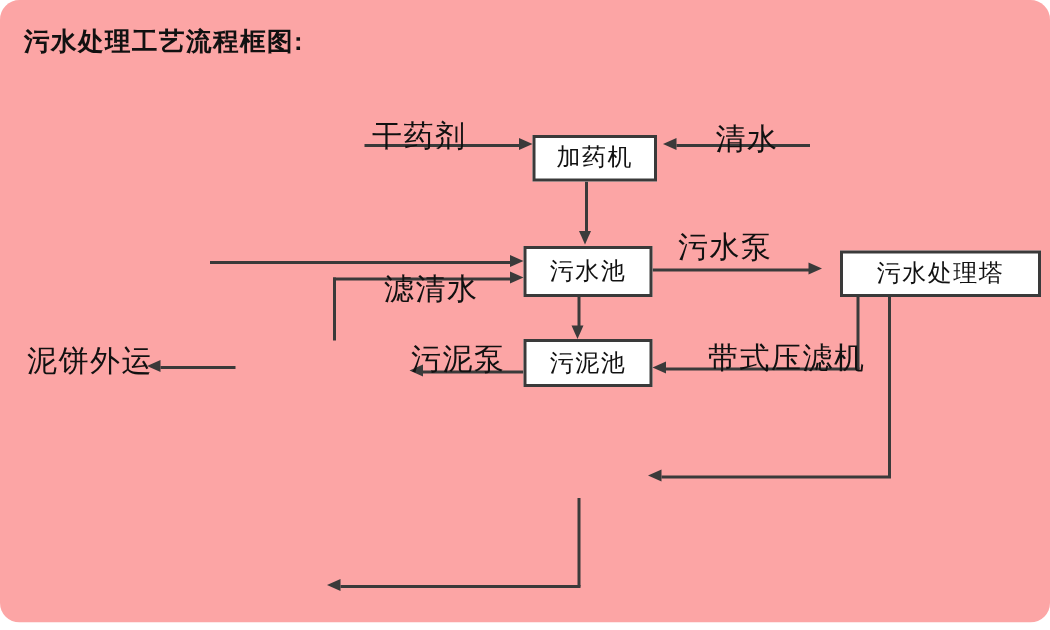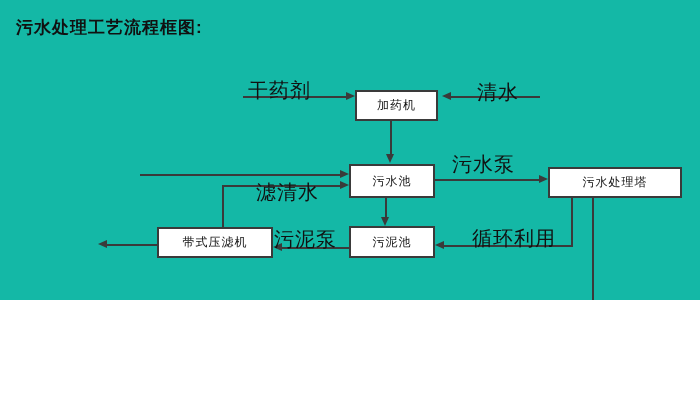--- a/index.html
+++ b/index.html
@@ -1,57 +1,57 @@
 <!DOCTYPE html>
 <html><head>
 <meta charset="utf-8">
 <style>
   html,body{margin:0;padding:0;background:#ffffff;}
   .canvas{
-    position:relative;width:700px;height:300px;background:#14b8a6;overflow:hidden;
-    font-family:"Liberation Sans","DejaVu Sans",sans-serif;color:#111111;
+    position:relative;width:700px;height:415px;background:#fca5a5;overflow:hidden;
+    font-family:"Liberation Sans","DejaVu Sans",sans-serif;color:#111111;border-radius:13px;
   }
   .title{
     position:absolute;left:16px;top:16px;font-size:17px;font-weight:bold;
     letter-spacing:1px;color:#111111;white-space:nowrap;
   }
   .node{
     position:absolute;box-sizing:border-box;border:2px solid #3a3a3a;background:#ffffff;
     display:flex;align-items:center;justify-content:center;
-    font-size:12px;letter-spacing:1px;white-space:nowrap;z-index:2;
+    font-size:16px;letter-spacing:1px;white-space:nowrap;z-index:2;
   }
   .lbl{
     position:absolute;font-size:20px;letter-spacing:1px;white-space:nowrap;z-index:3;
     color:#111111;background:transparent;
   }
   .ln{position:absolute;background:#3a3a3a;z-index:1;}
   .ar{position:absolute;width:0;height:0;z-index:2;}
   .ar-r{border-top:4.5px solid transparent;border-bottom:4.5px solid transparent;border-left:9px solid #3a3a3a;}
   .ar-l{border-top:4.5px solid transparent;border-bottom:4.5px solid transparent;border-right:9px solid #3a3a3a;}
   .ar-d{border-left:4.5px solid transparent;border-right:4.5px solid transparent;border-top:9px solid #3a3a3a;}
 </style>
 </head>
 <body>
 
 <div class="canvas">
 
   <div class="title">污水处理工艺流程框图:</div>
 
   <div class="node" style="left:355px;top:90px;width:83px;height:31px">加药机</div>
   <div class="node" style="left:349px;top:164px;width:86px;height:34px">污水池</div>
-  <div class="node" style="left:548px;top:167px;width:134px;height:31px">污水处理塔</div>
+  <div class="node" style="left:560px;top:167px;width:134px;height:31px">污水处理塔</div>
   <div class="node" style="left:349px;top:226px;width:86px;height:32px">污泥池</div>
-  <div class="node" style="left:157px;top:227px;width:116px;height:31px">带式压滤机</div>
 
   <div class="lbl" style="left:248px;top:77px">干药剂</div>
   <div class="lbl" style="left:477px;top:79px">清水</div>
   <div class="lbl" style="left:452px;top:151px">污水泵</div>
   <div class="lbl" style="left:256px;top:179px">滤清水</div>
+  <div class="lbl" style="left:18px;top:227px">泥饼外运</div>
   <div class="lbl" style="left:274px;top:226px">污泥泵</div>
-  <div class="lbl" style="left:472px;top:225px">循环利用</div>
+  <div class="lbl" style="left:472px;top:225px">带式压滤机</div>
 
   <div class="ln" style="left:243px;top:96px;width:104px;height:1.5px"></div>
   <i class="ar ar-r" style="left:346px;top:92px"></i>
 
   <div class="ln" style="left:451px;top:96px;width:89px;height:1.5px"></div>
   <i class="ar ar-l" style="left:442px;top:92px"></i>
 
   <div class="ln" style="left:390px;top:121px;width:1.5px;height:34px"></div>
   <i class="ar ar-d" style="left:386px;top:154px"></i>
 

